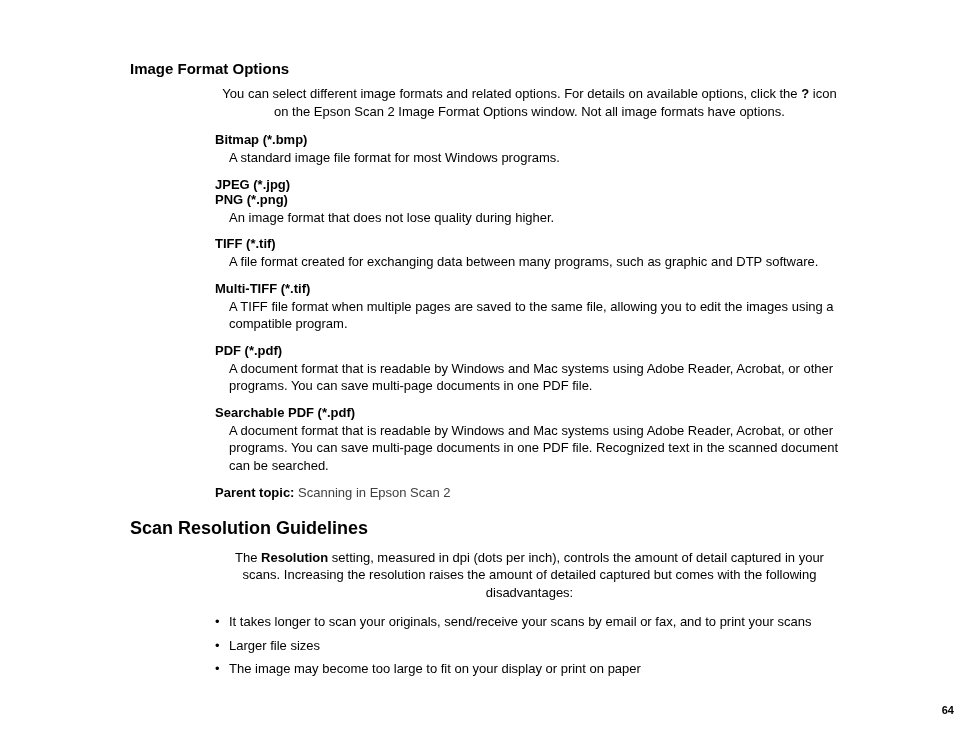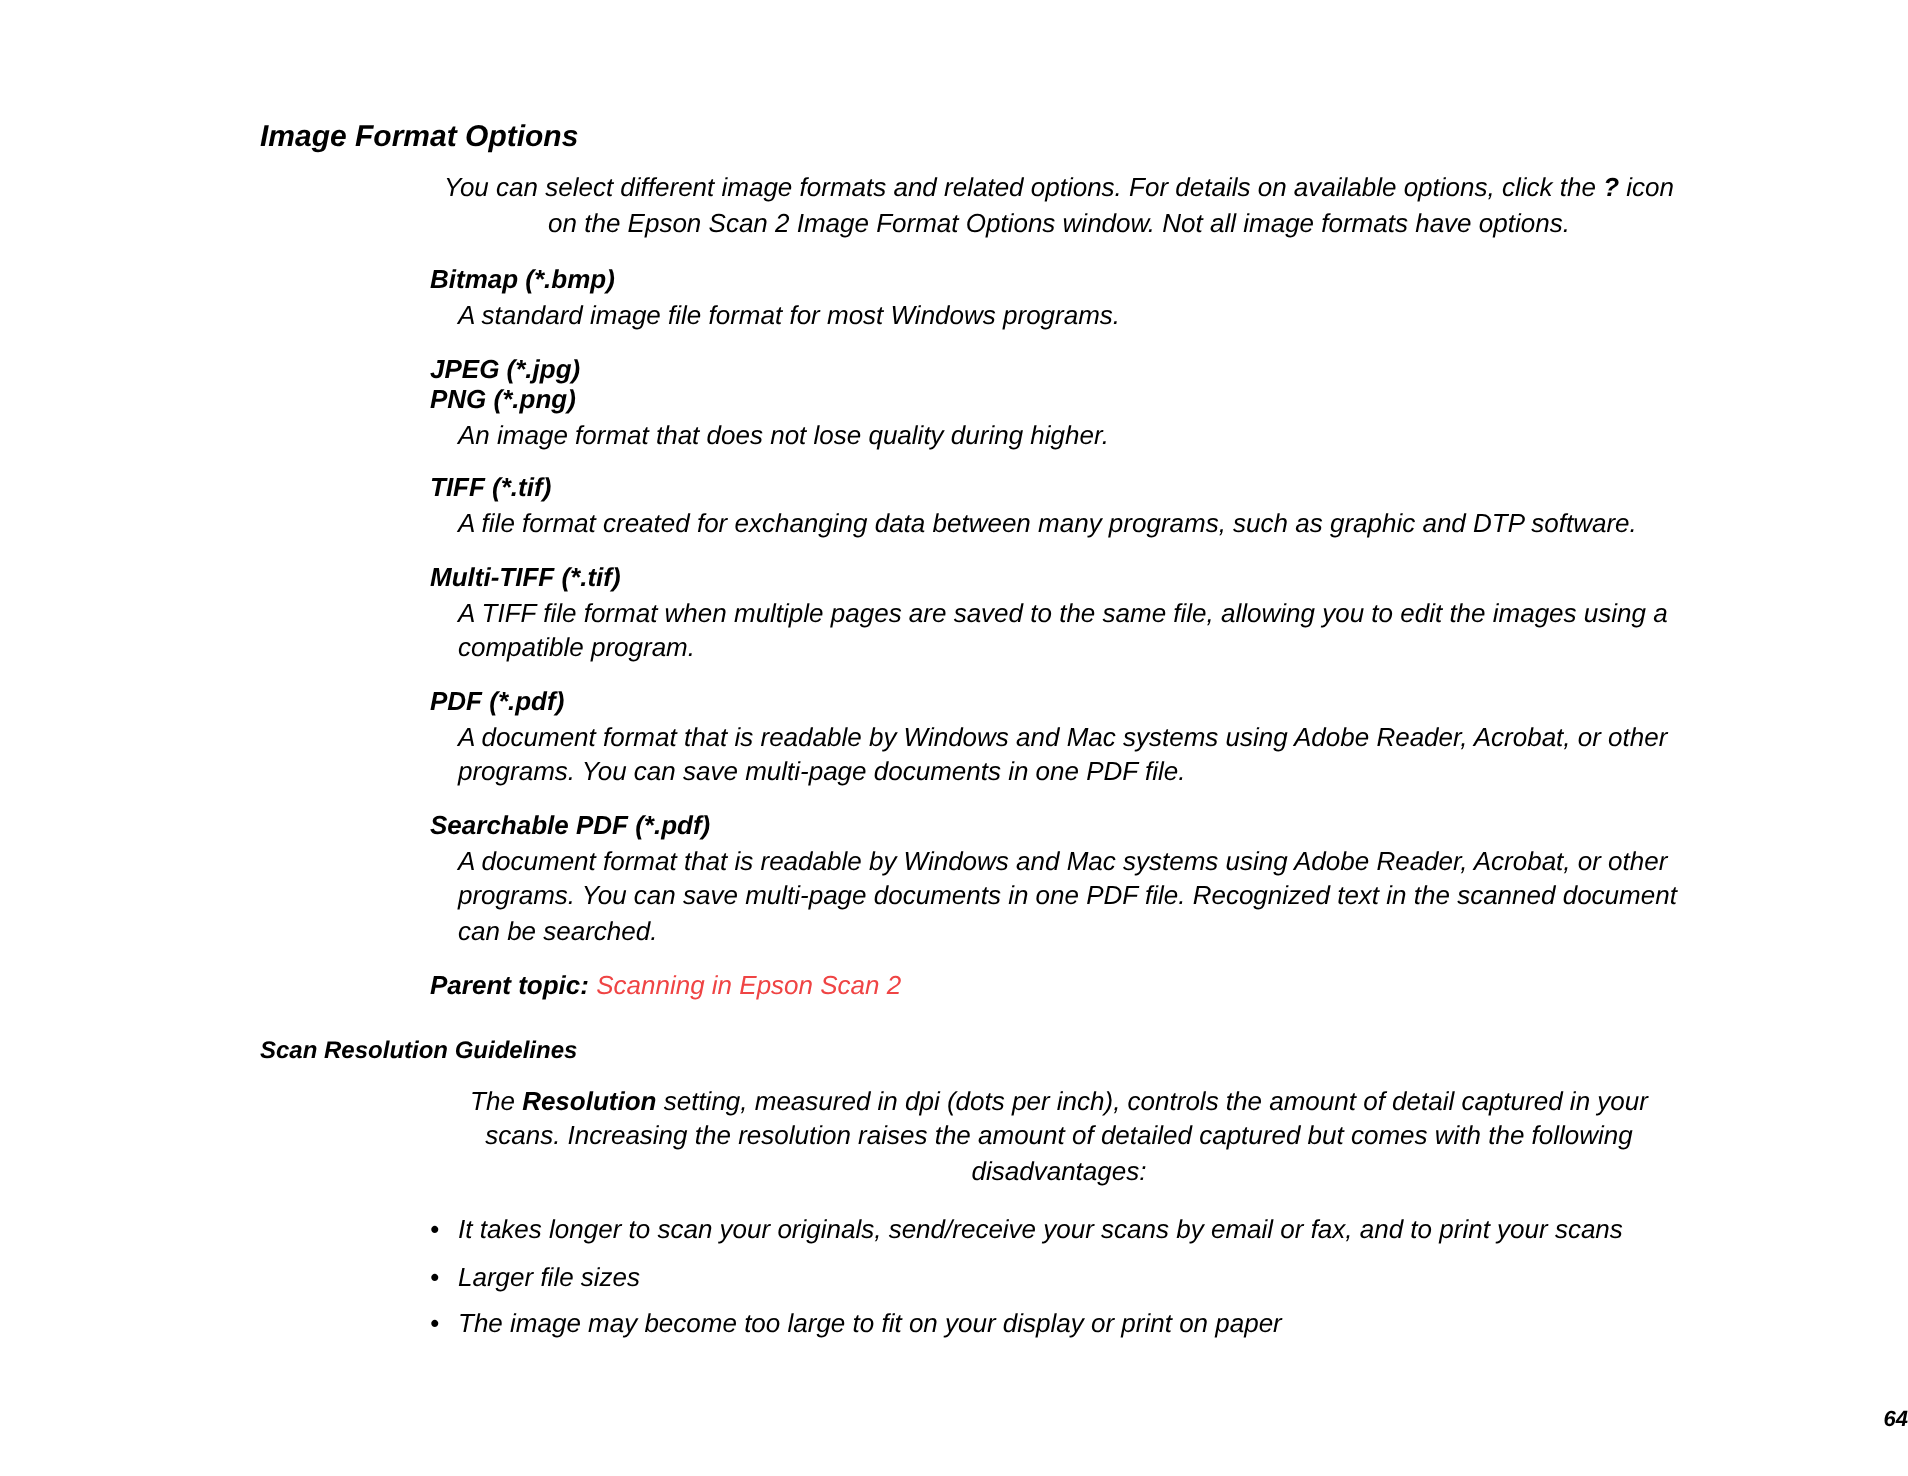--- a/index.html
+++ b/index.html
@@ -9,29 +9,28 @@
     margin: 0;
     padding: 0;
     background: #fff;
   }
   .page {
     width: 954px;
     height: 738px;
     position: relative;
     box-sizing: border-box;
     padding: 60px 110px 30px 130px;
-    font-style: italic;
   }
   h2.section-header {
     font-size: 15px;
     font-weight: bold;
     margin: 0 0 8px 0;
   }
   h2.big-header {
-    font-size: 12px;
+    font-size: 18px;
     font-weight: bold;
     margin: 18px 0 10px 0;
   }
   .indent {
     margin-left: 85px;
   }
   .intro {
     margin: 0 0 12px 0;
     line-height: 1.35;
     text-align: center;
@@ -44,21 +43,21 @@
     margin: 2px 0 10px 14px;
     line-height: 1.35;
   }
   .parent-topic {
     margin: 4px 0 0 0;
   }
   .parent-label {
     font-weight: bold;
   }
   .link {
-    color: #ef4444;
+    color: #404040;
   }
   .bullet-list {
     margin: 6px 0 0 0;
     padding: 0;
     list-style: none;
   }
   .bullet-list li {
     margin: 6px 0;
     padding-left: 14px;
     position: relative;

